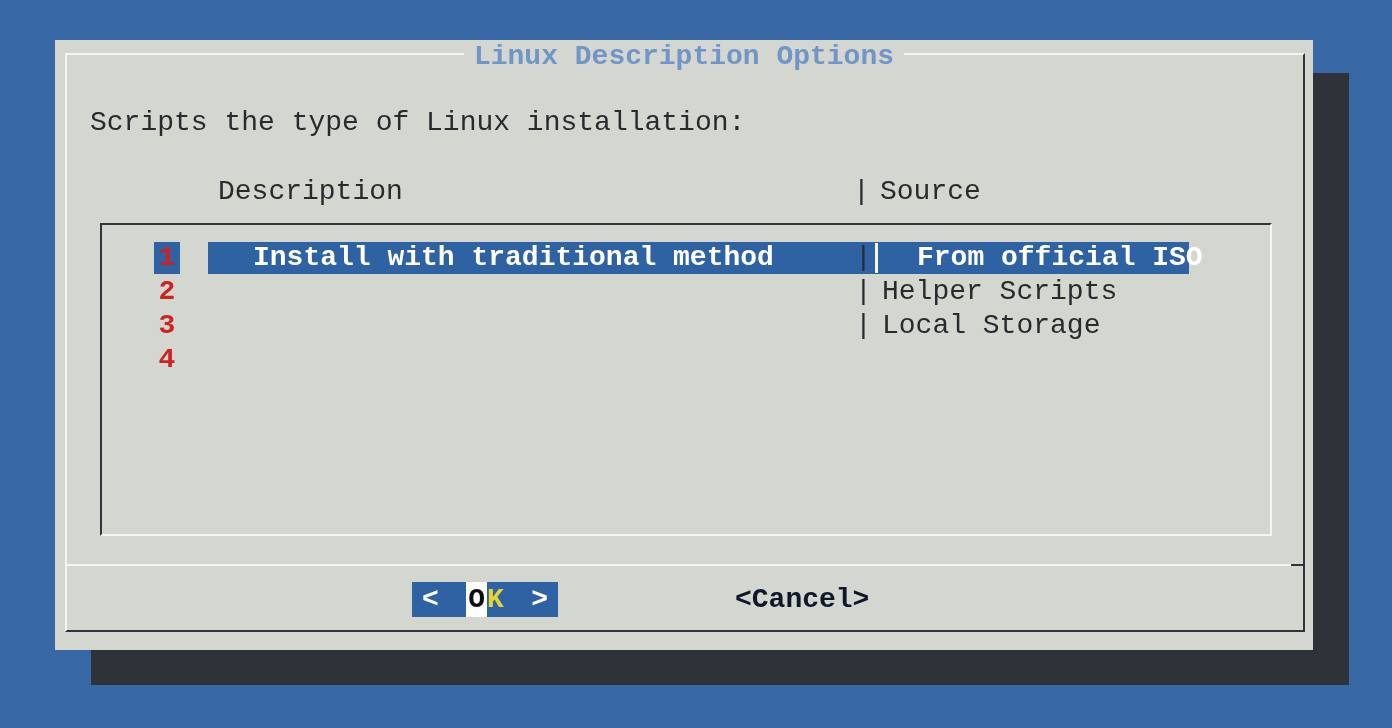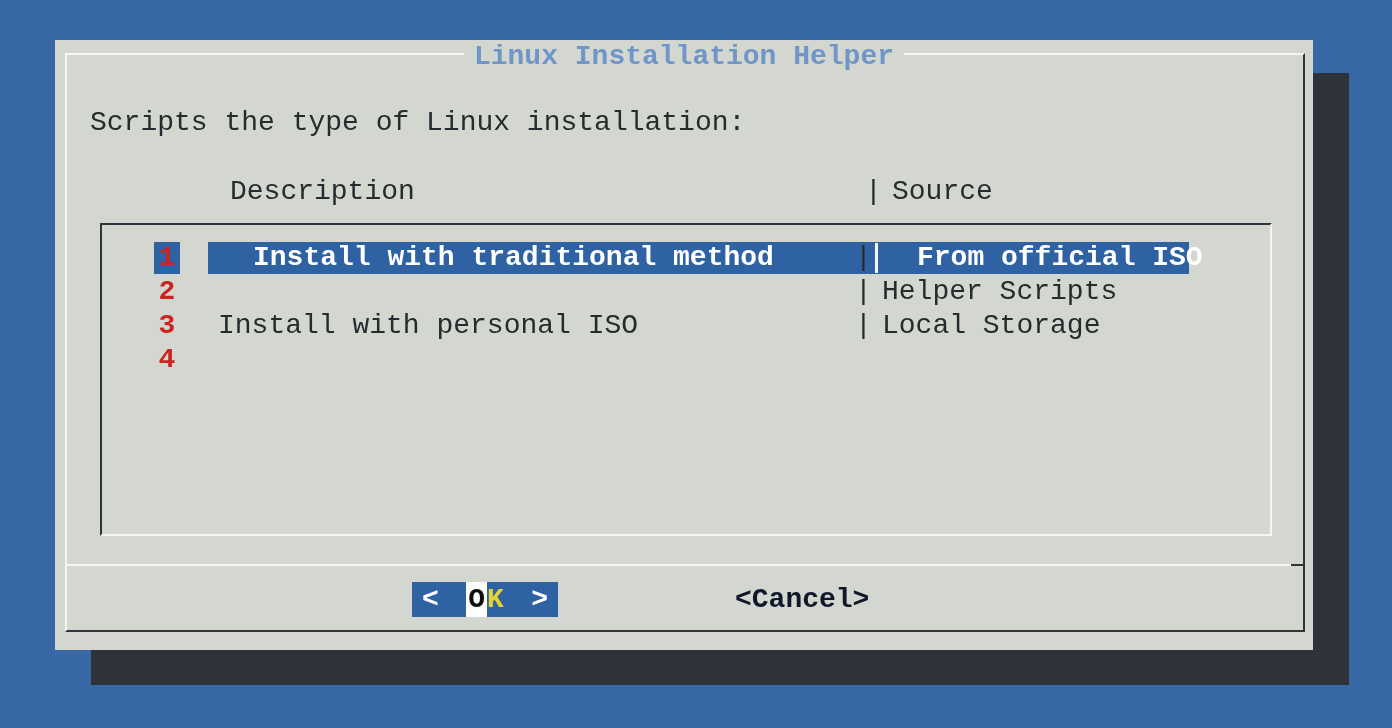--- a/index.html
+++ b/index.html
@@ -16,21 +16,21 @@
     border-top:2px solid #f6f6f0;border-left:2px solid #f6f6f0;
     border-right:2px solid #2f353a;border-bottom:2px solid #2f353a;
     pointer-events:none;
   }
   .title-wrap{position:absolute;left:0;right:0;top:2px;text-align:center;line-height:30px;}
   .title-wrap .title{
     display:inline-block;background:#d3d7cf;padding:0 10px;
     color:#7095c8;font-weight:bold;white-space:pre;
   }
   .prompt{position:absolute;left:35px;top:66px;line-height:34px;white-space:pre;}
-  .colhead{position:absolute;left:12px;right:0;top:135px;height:34px;line-height:34px;}
+  .colhead{position:absolute;left:0;right:0;top:135px;height:34px;line-height:34px;}
   .colhead .desc-h{position:absolute;left:163px;white-space:pre;}
   .colhead .pipe-h{position:absolute;left:798px;}
   .colhead .src-h{position:absolute;left:825px;white-space:pre;}
   .menubox{
     position:absolute;left:45px;top:183px;width:1168px;height:309px;
     border-top:2px solid #2f353a;border-left:2px solid #2f353a;
     border-bottom:2px solid #f6f6f0;border-right:2px solid #f6f6f0;
   }
   .rows{position:absolute;left:0;top:17px;right:0;}
   .row{position:relative;height:34px;line-height:32px;}
@@ -70,21 +70,21 @@
 </head>
 <body>
 
 <div class="screen">
   <div class="shadow"></div>
 
   <div class="dialog">
     <div class="frame"></div>
 
     <div class="title-wrap">
-      <span class="title">Linux Installation Helper</span>
+      <span class="title">Linux Description Options</span>
     </div>
 
     <div class="prompt">Scripts the type of Linux installation:</div>
 
     <div class="colhead">
       <span class="desc-h">Description</span>
       <span class="pipe-h">|</span>
       <span class="src-h">Source</span>
     </div>
 
@@ -100,21 +100,20 @@
         </div>
 
         <div class="row">
           <span class="tag">2</span>
           <span class="pipe">|</span>
           <span class="src">Helper Scripts</span>
         </div>
 
         <div class="row">
           <span class="tag">3</span>
-          <span class="desc">Install with personal ISO</span>
           <span class="pipe">|</span>
           <span class="src">Local Storage</span>
         </div>
 
         <div class="row">
           <span class="tag">4</span>
         </div>
 
       </div>
     </div>

